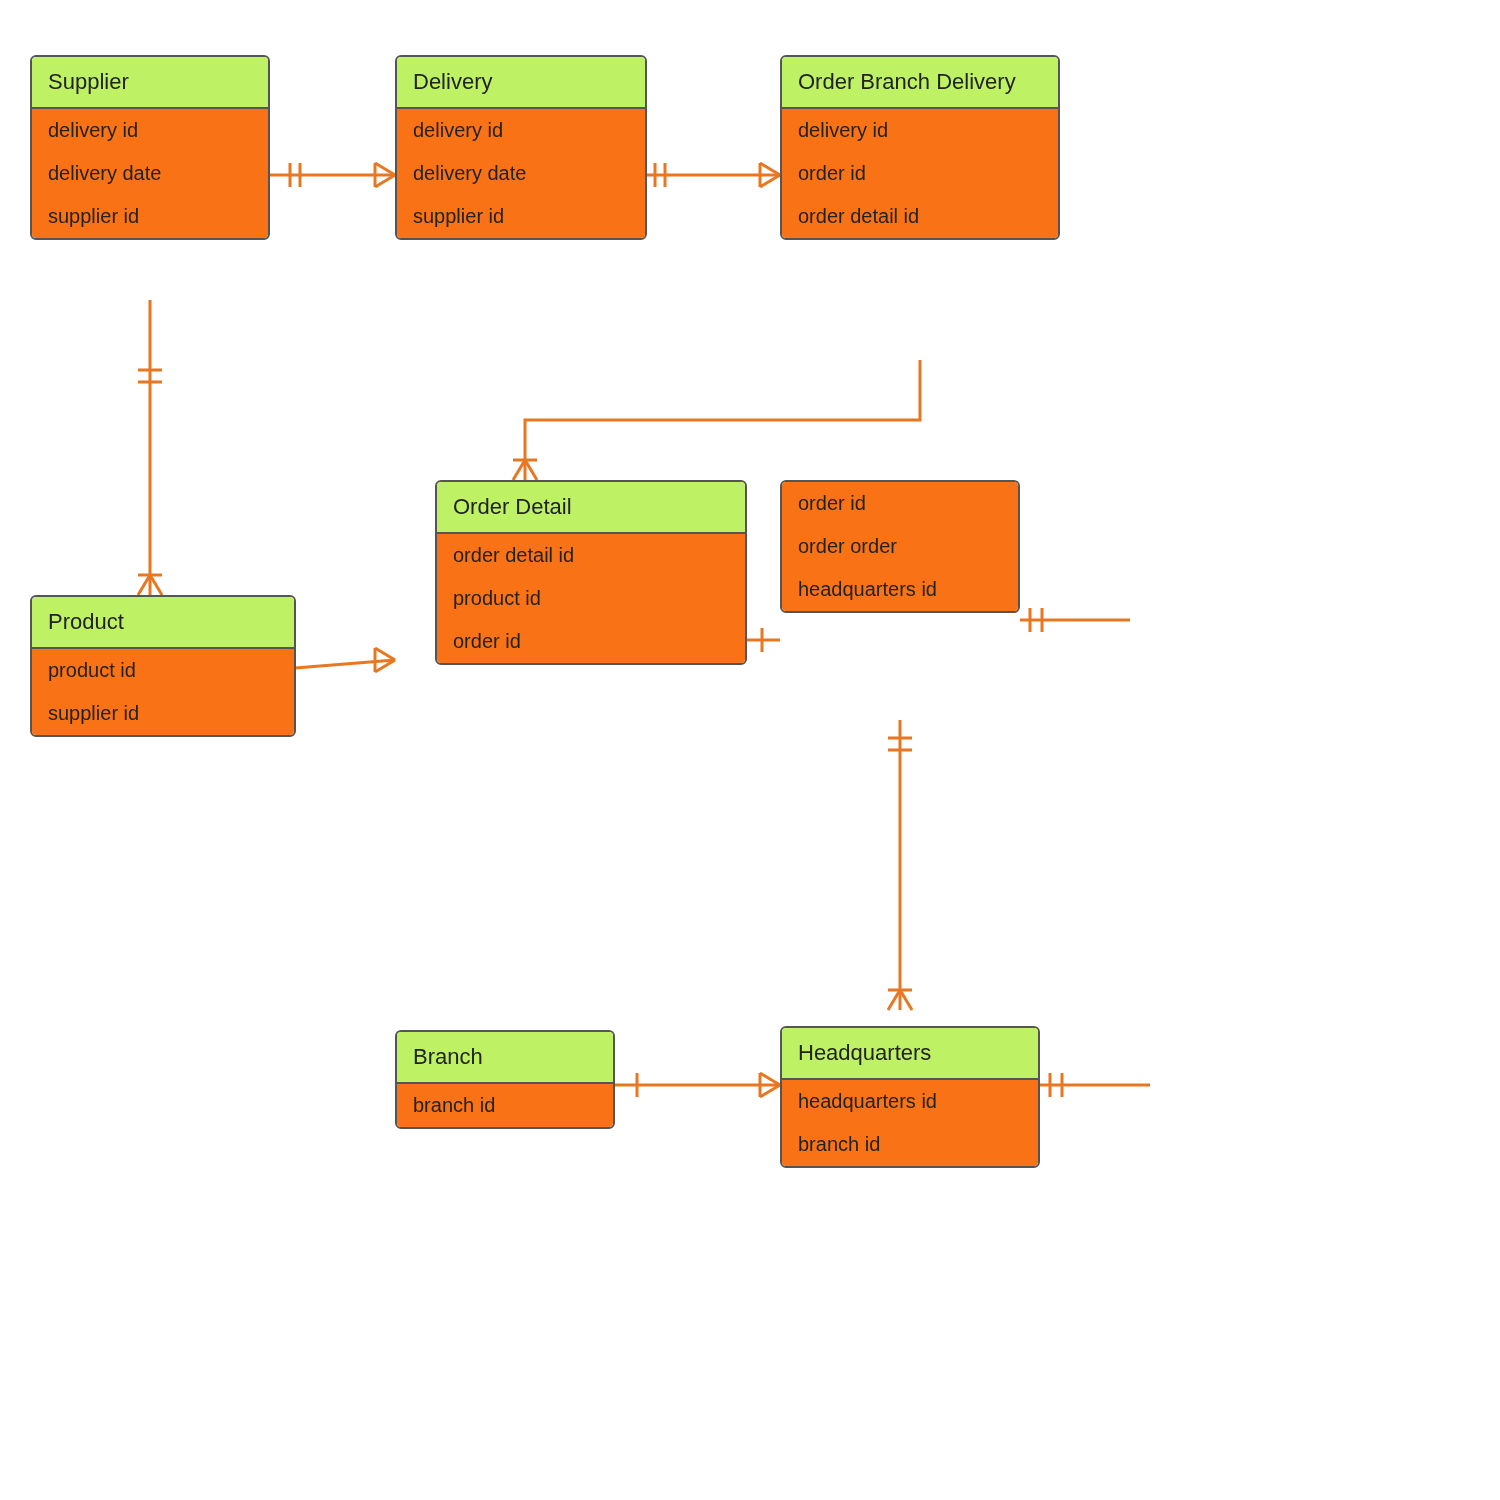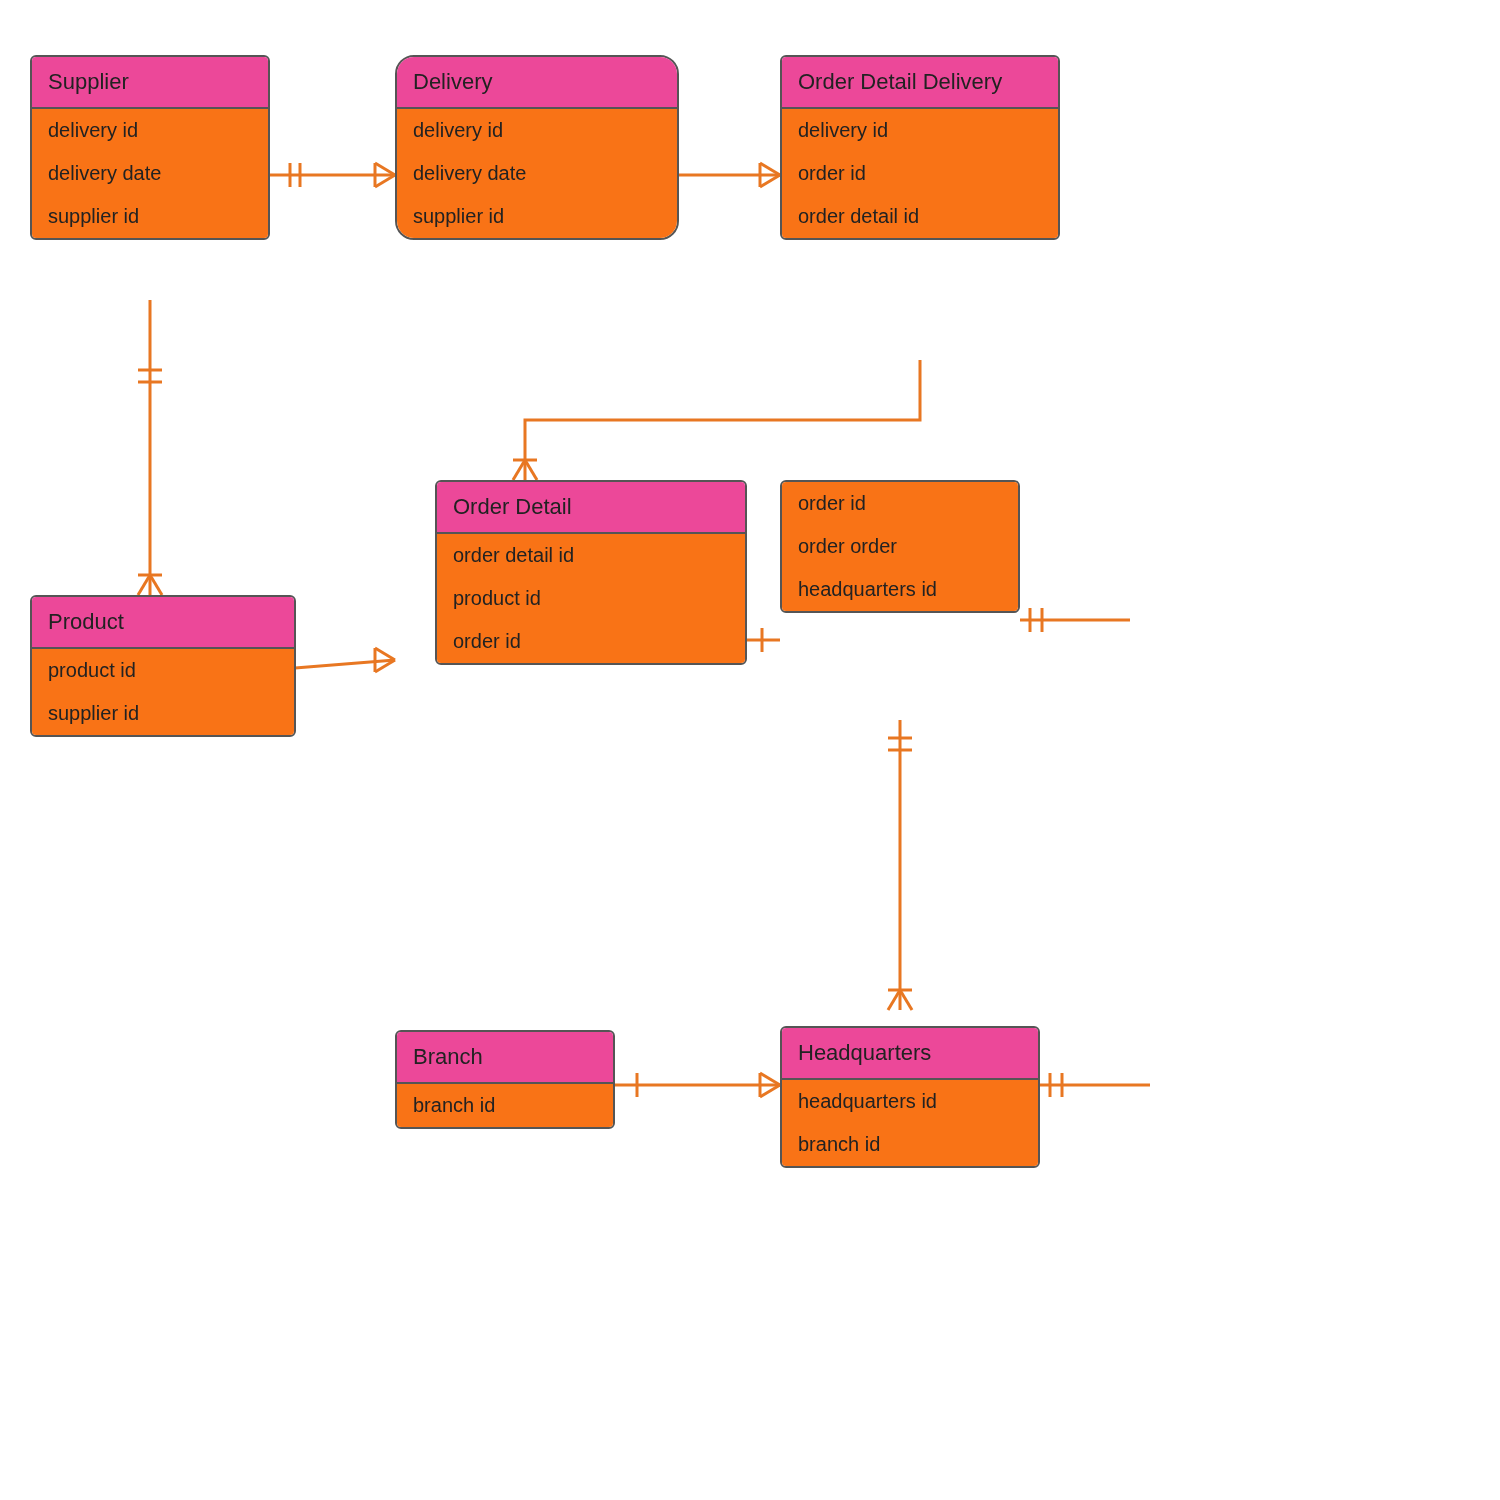--- a/index.html
+++ b/index.html
@@ -18,21 +18,21 @@
     }
     .entity {
       position: absolute;
       border: 2px solid #555;
       border-radius: 6px;
       background: #fff;
       overflow: hidden;
       min-width: 220px;
     }
     .entity-header {
-      background: #ec4899;
+      background: #bef264;
       padding: 12px 16px;
       font-size: 22px;
       font-weight: normal;
       color: #222;
       border-bottom: 2px solid #555;
     }
     .entity-body {
       padding: 0 16px;
       background: #f97316;
     }
@@ -138,31 +138,31 @@
 
   <div class="entity" style="left:30px; top:55px; width:240px;">
     <div class="entity-header">Supplier</div>
     <div class="entity-body">
       <div class="entity-field">delivery id</div>
       <div class="entity-field">delivery date</div>
       <div class="entity-field">supplier id</div>
     </div>
   </div>
 
-  <div class="entity" style="left:395px; top:55px; width:284px;border-radius:19px;">
+  <div class="entity" style="left:395px; top:55px; width:252px;">
     <div class="entity-header">Delivery</div>
     <div class="entity-body">
       <div class="entity-field">delivery id</div>
       <div class="entity-field">delivery date</div>
       <div class="entity-field">supplier id</div>
     </div>
   </div>
 
   <div class="entity" style="left:780px; top:55px; width:280px;">
-    <div class="entity-header">Order Detail Delivery</div>
+    <div class="entity-header">Order Branch Delivery</div>
     <div class="entity-body">
       <div class="entity-field">delivery id</div>
       <div class="entity-field">order id</div>
       <div class="entity-field">order detail id</div>
     </div>
   </div>
 
   <div class="entity" style="left:30px; top:595px; width:266px;">
     <div class="entity-header">Product</div>
     <div class="entity-body">

